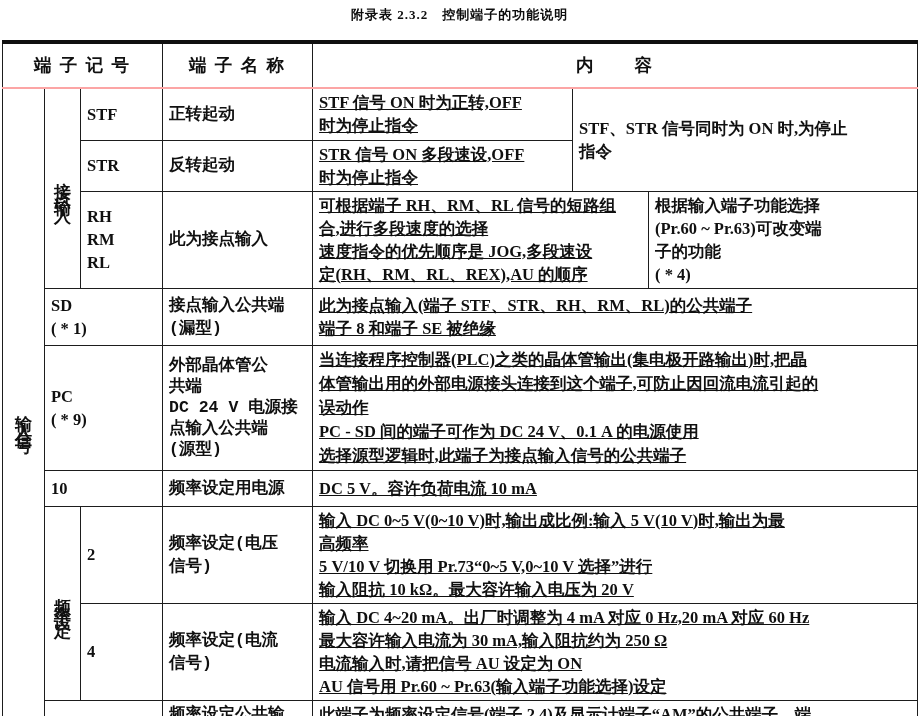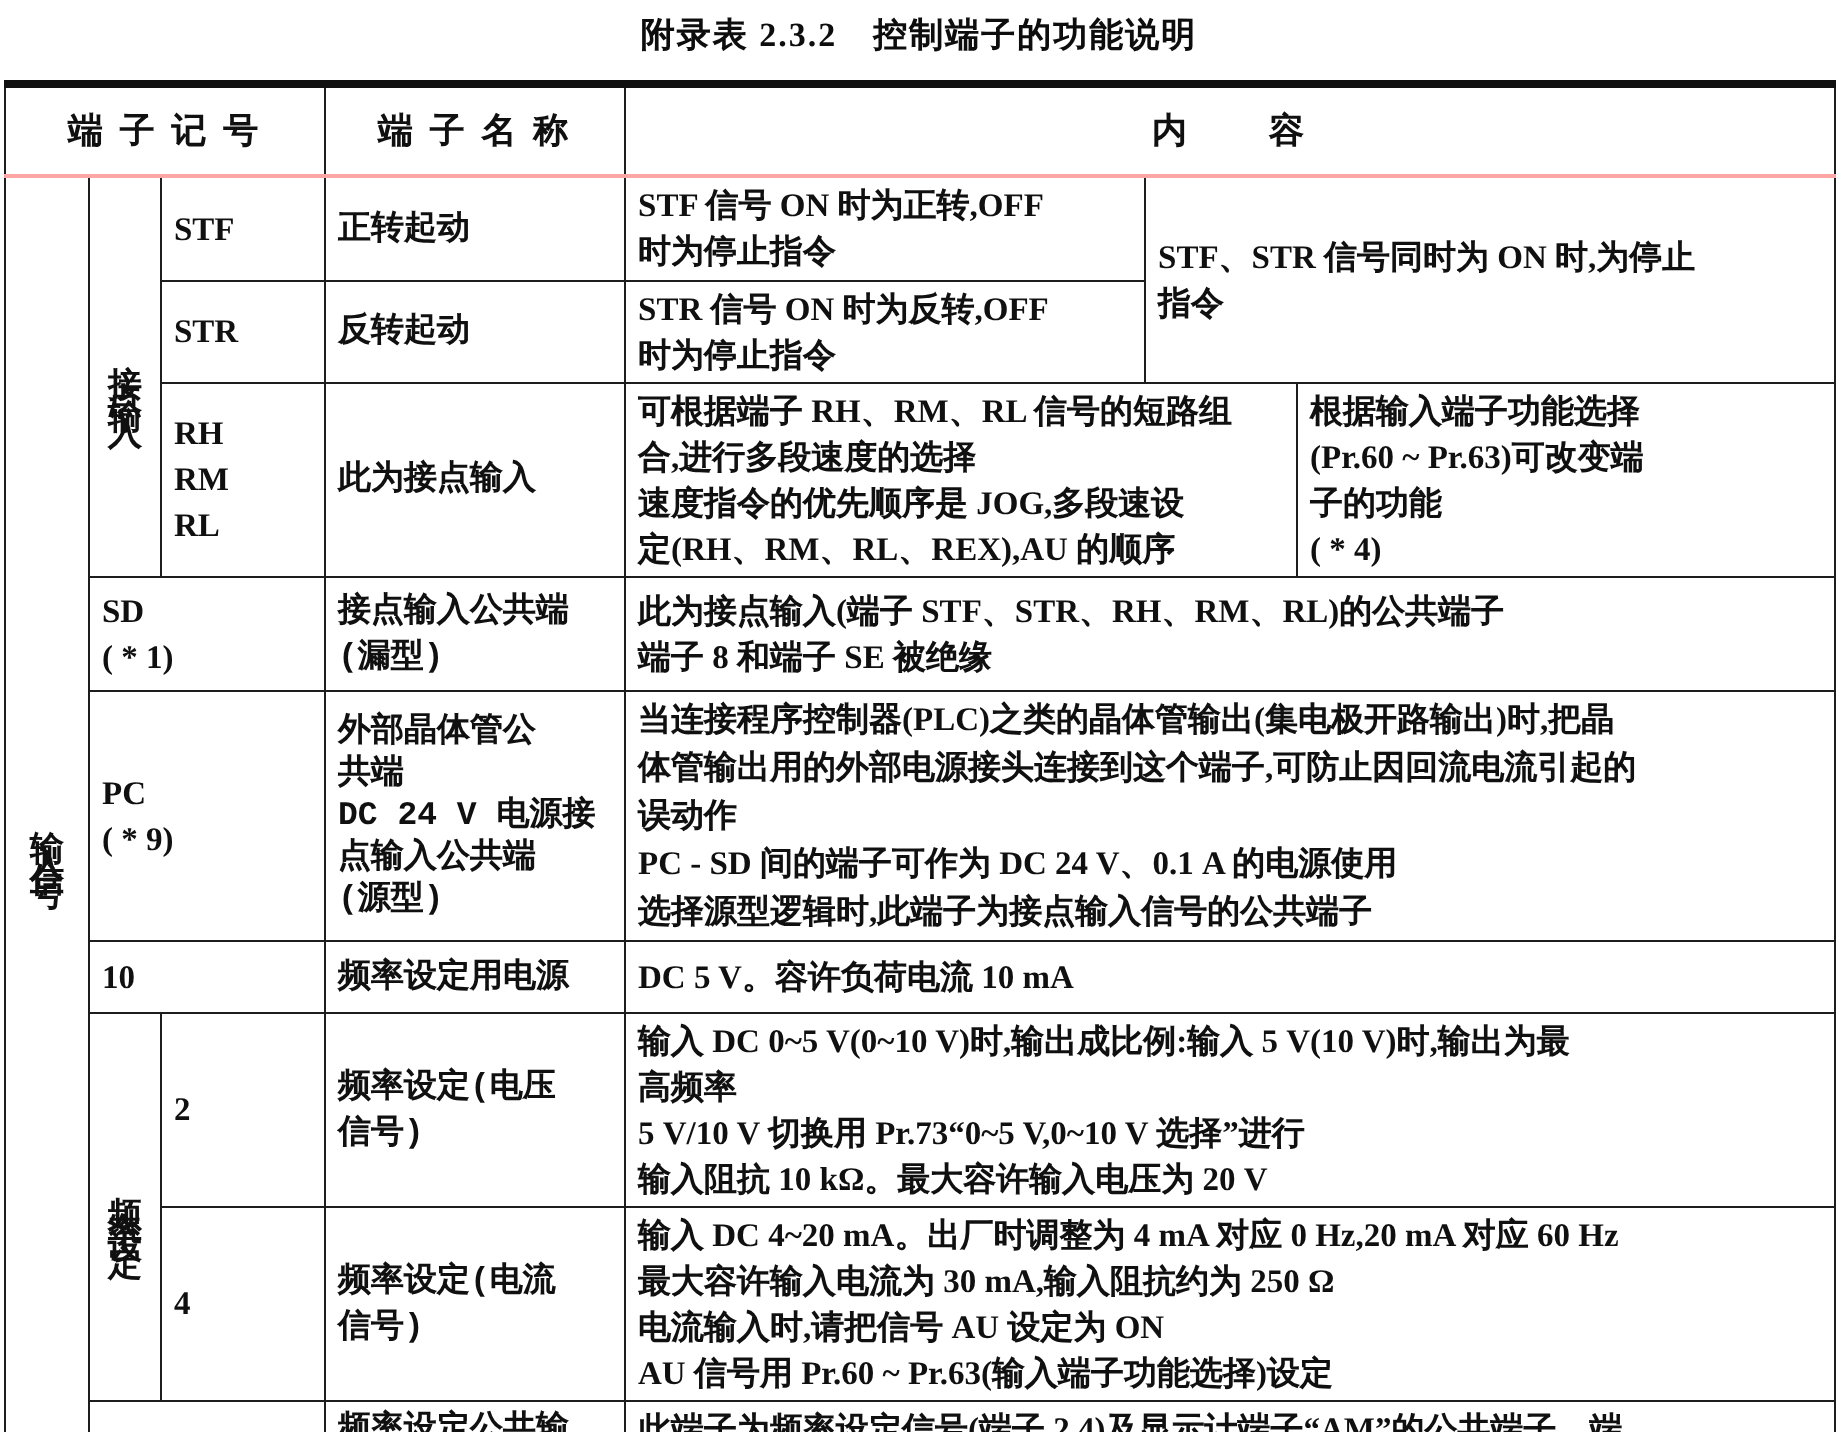--- a/index.html
+++ b/index.html
@@ -5,21 +5,21 @@
   html,body{margin:0;padding:0;}
   body{
     width:919px;height:716px;overflow:hidden;position:relative;
     background:#ffffff;color:#111;
     font-family:"Liberation Serif","DejaVu Serif",serif;
     -webkit-font-smoothing:antialiased;
   }
   .page{position:absolute;left:0;top:0;width:919px;height:716px;overflow:hidden;}
   .title{
     position:absolute;left:0;top:6px;width:919px;text-align:center;
-    font-size:17px;font-weight:700;letter-spacing:1px;color:#0d0d0d;
+    font-size:13px;font-weight:700;letter-spacing:1px;color:#0d0d0d;
   }
   table.spec{
     position:absolute;left:2px;top:40px;width:915px;
     border-collapse:collapse;table-layout:fixed;
   }
   table.spec td{
     border:1.5px solid #1d1d1d;
     padding:2px 6px;
     font-weight:700;color:#101010;
     font-size:16.5px;line-height:23px;
@@ -30,21 +30,21 @@
     border-top:4px solid #101010;
     border-bottom:2px solid #fca5a5;
     text-align:center;font-size:17.5px;letter-spacing:2px;
   }
   td.edge-l{border-left:none;}
   td.edge-r{border-right:none;}
   tr.last td{border-bottom:2.5px solid #101010;}
   .pre{white-space:pre-line;}
   td.c-id{padding-left:10px;font-size:17px;}
   td.c-name{padding-left:11px;padding-right:4px;line-height:22px;font-family:Liberation Mono, monospace;}
-  td.c-content{padding-left:9px;padding-right:5px;}
+  td.c-content{padding-left:9px;padding-right:5px;text-decoration:underline;}
   td.c-note{padding-left:10px;}
   td.v-top{vertical-align:top;padding-top:7px;margin-left:16px;}
   td.vcell{text-align:center;}
   .vlabel{
     display:inline-block;
     writing-mode:vertical-rl;text-orientation:upright;
     letter-spacing:8px;font-size:17px;font-weight:700;
   }
   .hdr-content{letter-spacing:6px;}
 </style>
@@ -84,21 +84,21 @@
       <td class="c-name pre">正转起动</td>
       <td class="c-content pre">STF 信号 ON 时为正转,OFF
 时为停止指令</td>
       <td colspan="2" rowspan="2" class="edge-r c-note pre v-top">STF、STR 信号同时为 ON 时,为停止
 指令</td>
     </tr>
 
     <tr style="height:50px">
       <td class="c-id pre">STR</td>
       <td class="c-name pre">反转起动</td>
-      <td class="c-content pre">STR 信号 ON 时为反转,OFF
+      <td class="c-content pre">STR 信号 ON 多段速设,OFF
 时为停止指令</td>
     </tr>
 
     <tr style="height:91px">
       <td class="c-id pre">RH
 RM
 RL</td>
       <td class="c-name pre">此为接点输入</td>
       <td colspan="2" class="c-content pre">可根据端子 RH、RM、RL 信号的短路组
 合,进行多段速度的选择

